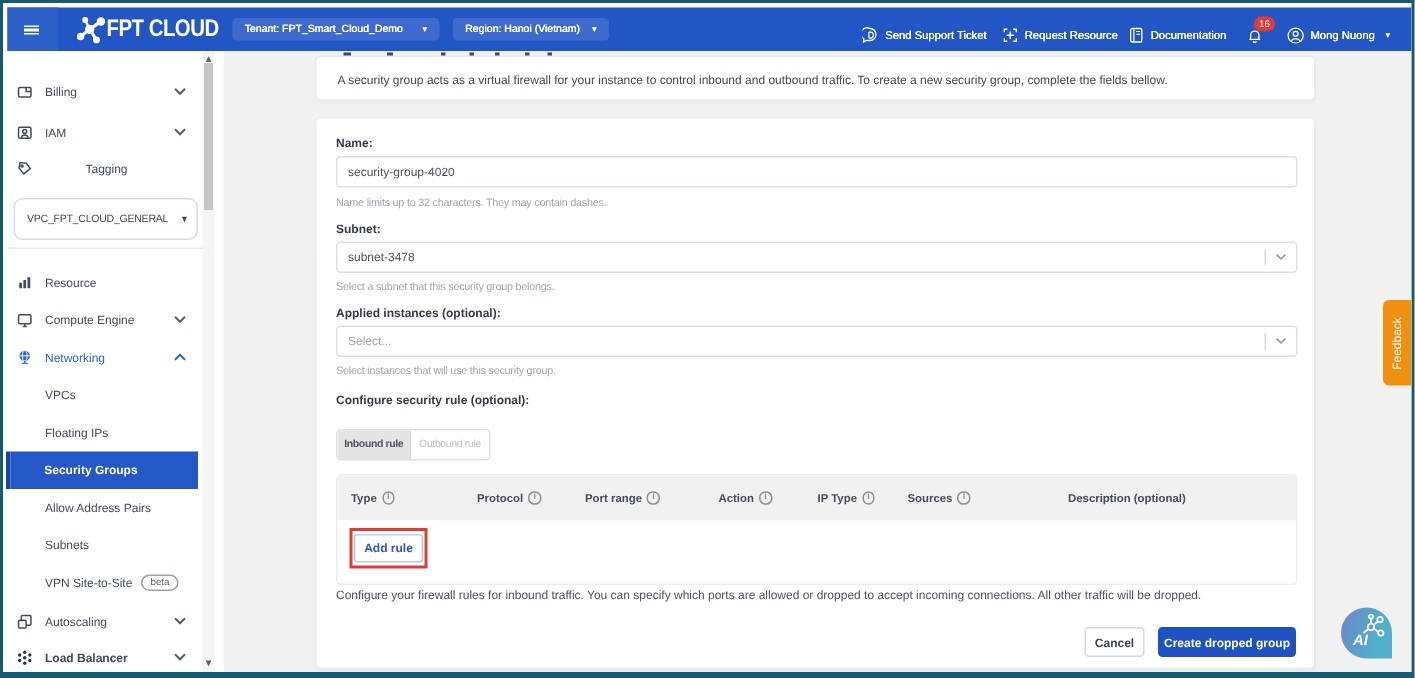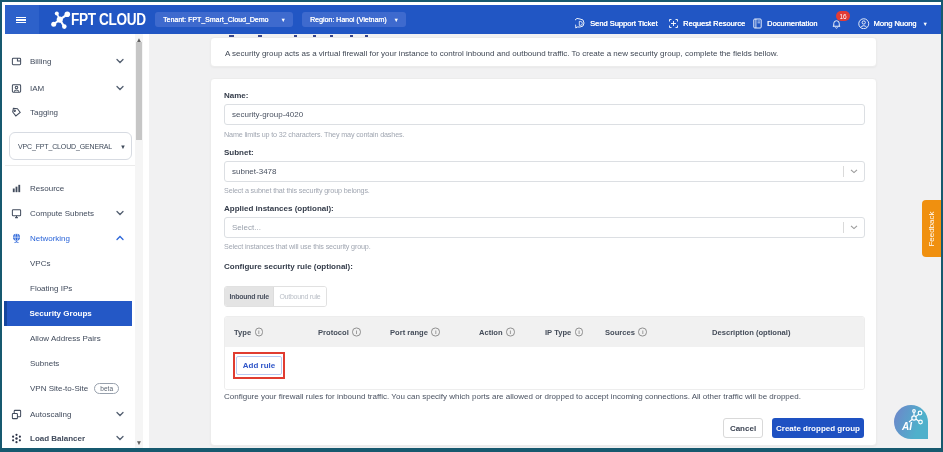--- a/index.html
+++ b/index.html
@@ -160,21 +160,21 @@
           <circle cx="6" cy="5" r="1.4"></circle>
           <path d="M3.5 9.5 a2.6 2.6 0 0 1 5 0"></path>
         </svg>
       <span class="lbl">IAM</span>
         <span class="caret">
           <svg width="8" height="6" viewBox="0 0 8 6" fill="none" stroke="#535f70" stroke-width="1.3" stroke-linecap="round">
             <path d="M1 1.5 L4 4.5 L7 1.5"></path>
           </svg>
         </span>
     </div>
-    <div class="mi" style="top:67px;">
+    <div class="mi" style="top:67px;gap:27px;">
       <svg class="ic" viewBox="0 0 12 12" fill="none" stroke="#414b5c" stroke-width="1.1">
           <path d="M6.5 1.8 L10 5.3 L5.8 9.8 L1.8 6 L2 2 Z" transform="rotate(8 6 6)"></path>
           <circle cx="4" cy="4" r="0.8"></circle>
         </svg>
       <span class="lbl">Tagging</span>
     </div>
     <div style="position:absolute; left:0; top:131px; width:138px; height:1px; background:#ebebeb;"></div>
     <div class="vpcbox">
         <span style="margin-left:8px; letter-spacing:-0.15px;">VPC_FPT_CLOUD_GENERAL</span>
         <span style="position:absolute; right:5px; top:11px; font-size:6px; color:#3f4a5a;">▼</span>
@@ -185,21 +185,21 @@
           <rect x="5" y="4" width="2" height="6"></rect>
           <rect x="8" y="2" width="2" height="8"></rect>
         </svg>
       <span class="lbl">Resource</span>
     </div>
     <div class="mi" style="top:168px;">
       <svg class="ic" viewBox="0 0 12 12" fill="none" stroke="#414b5c" stroke-width="1.1">
           <rect x="1.5" y="2" width="9" height="6.5" rx="0.8"></rect>
           <path d="M4.5 10.5 h3 M6 8.5 v2"></path>
         </svg>
-      <span class="lbl">Compute Subnets</span>
+      <span class="lbl">Compute Engine</span>
         <span class="caret">
           <svg width="8" height="6" viewBox="0 0 8 6" fill="none" stroke="#535f70" stroke-width="1.3" stroke-linecap="round">
             <path d="M1 1.5 L4 4.5 L7 1.5"></path>
           </svg>
         </span>
     </div>
     <div class="mi" style="top:193px; color:#2b65d9;">
       <svg class="ic" viewBox="0 0 12 12">
           <circle cx="6" cy="4.6" r="3.8" fill="#2b65d9"></circle>
           <ellipse cx="6" cy="4.6" rx="1.7" ry="3.8" fill="none" stroke="#fff" stroke-width="0.7"></ellipse>

